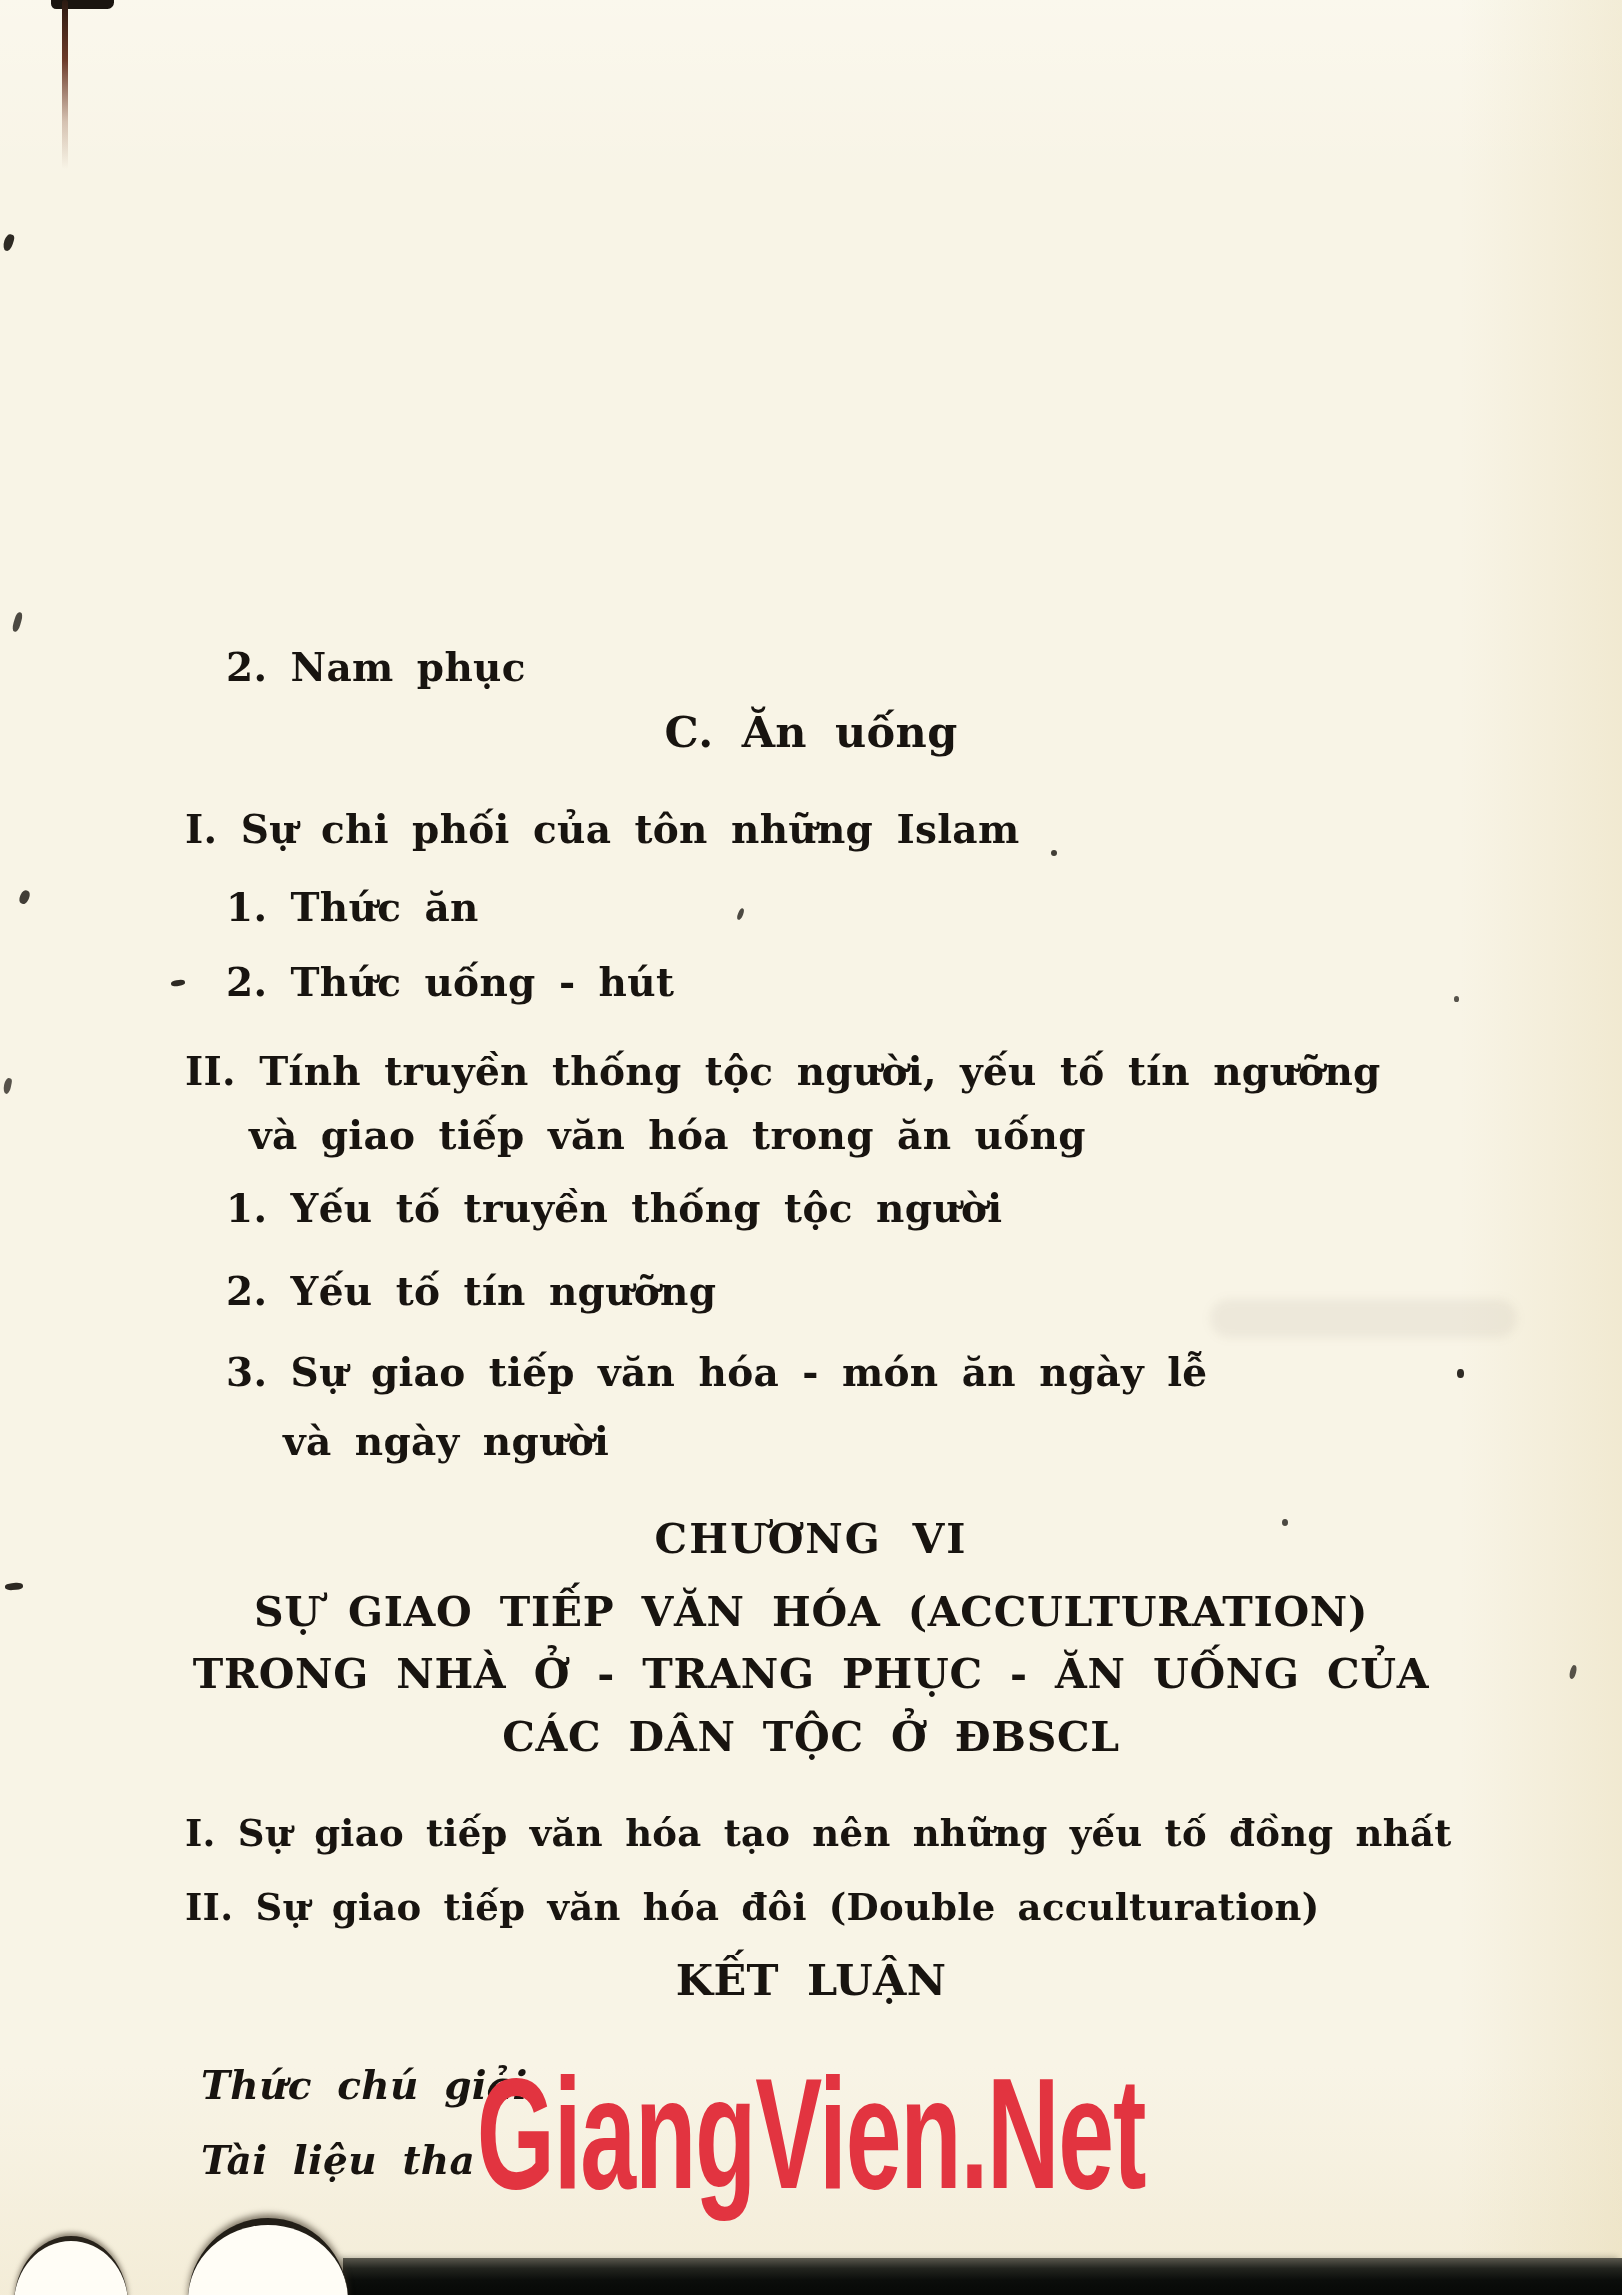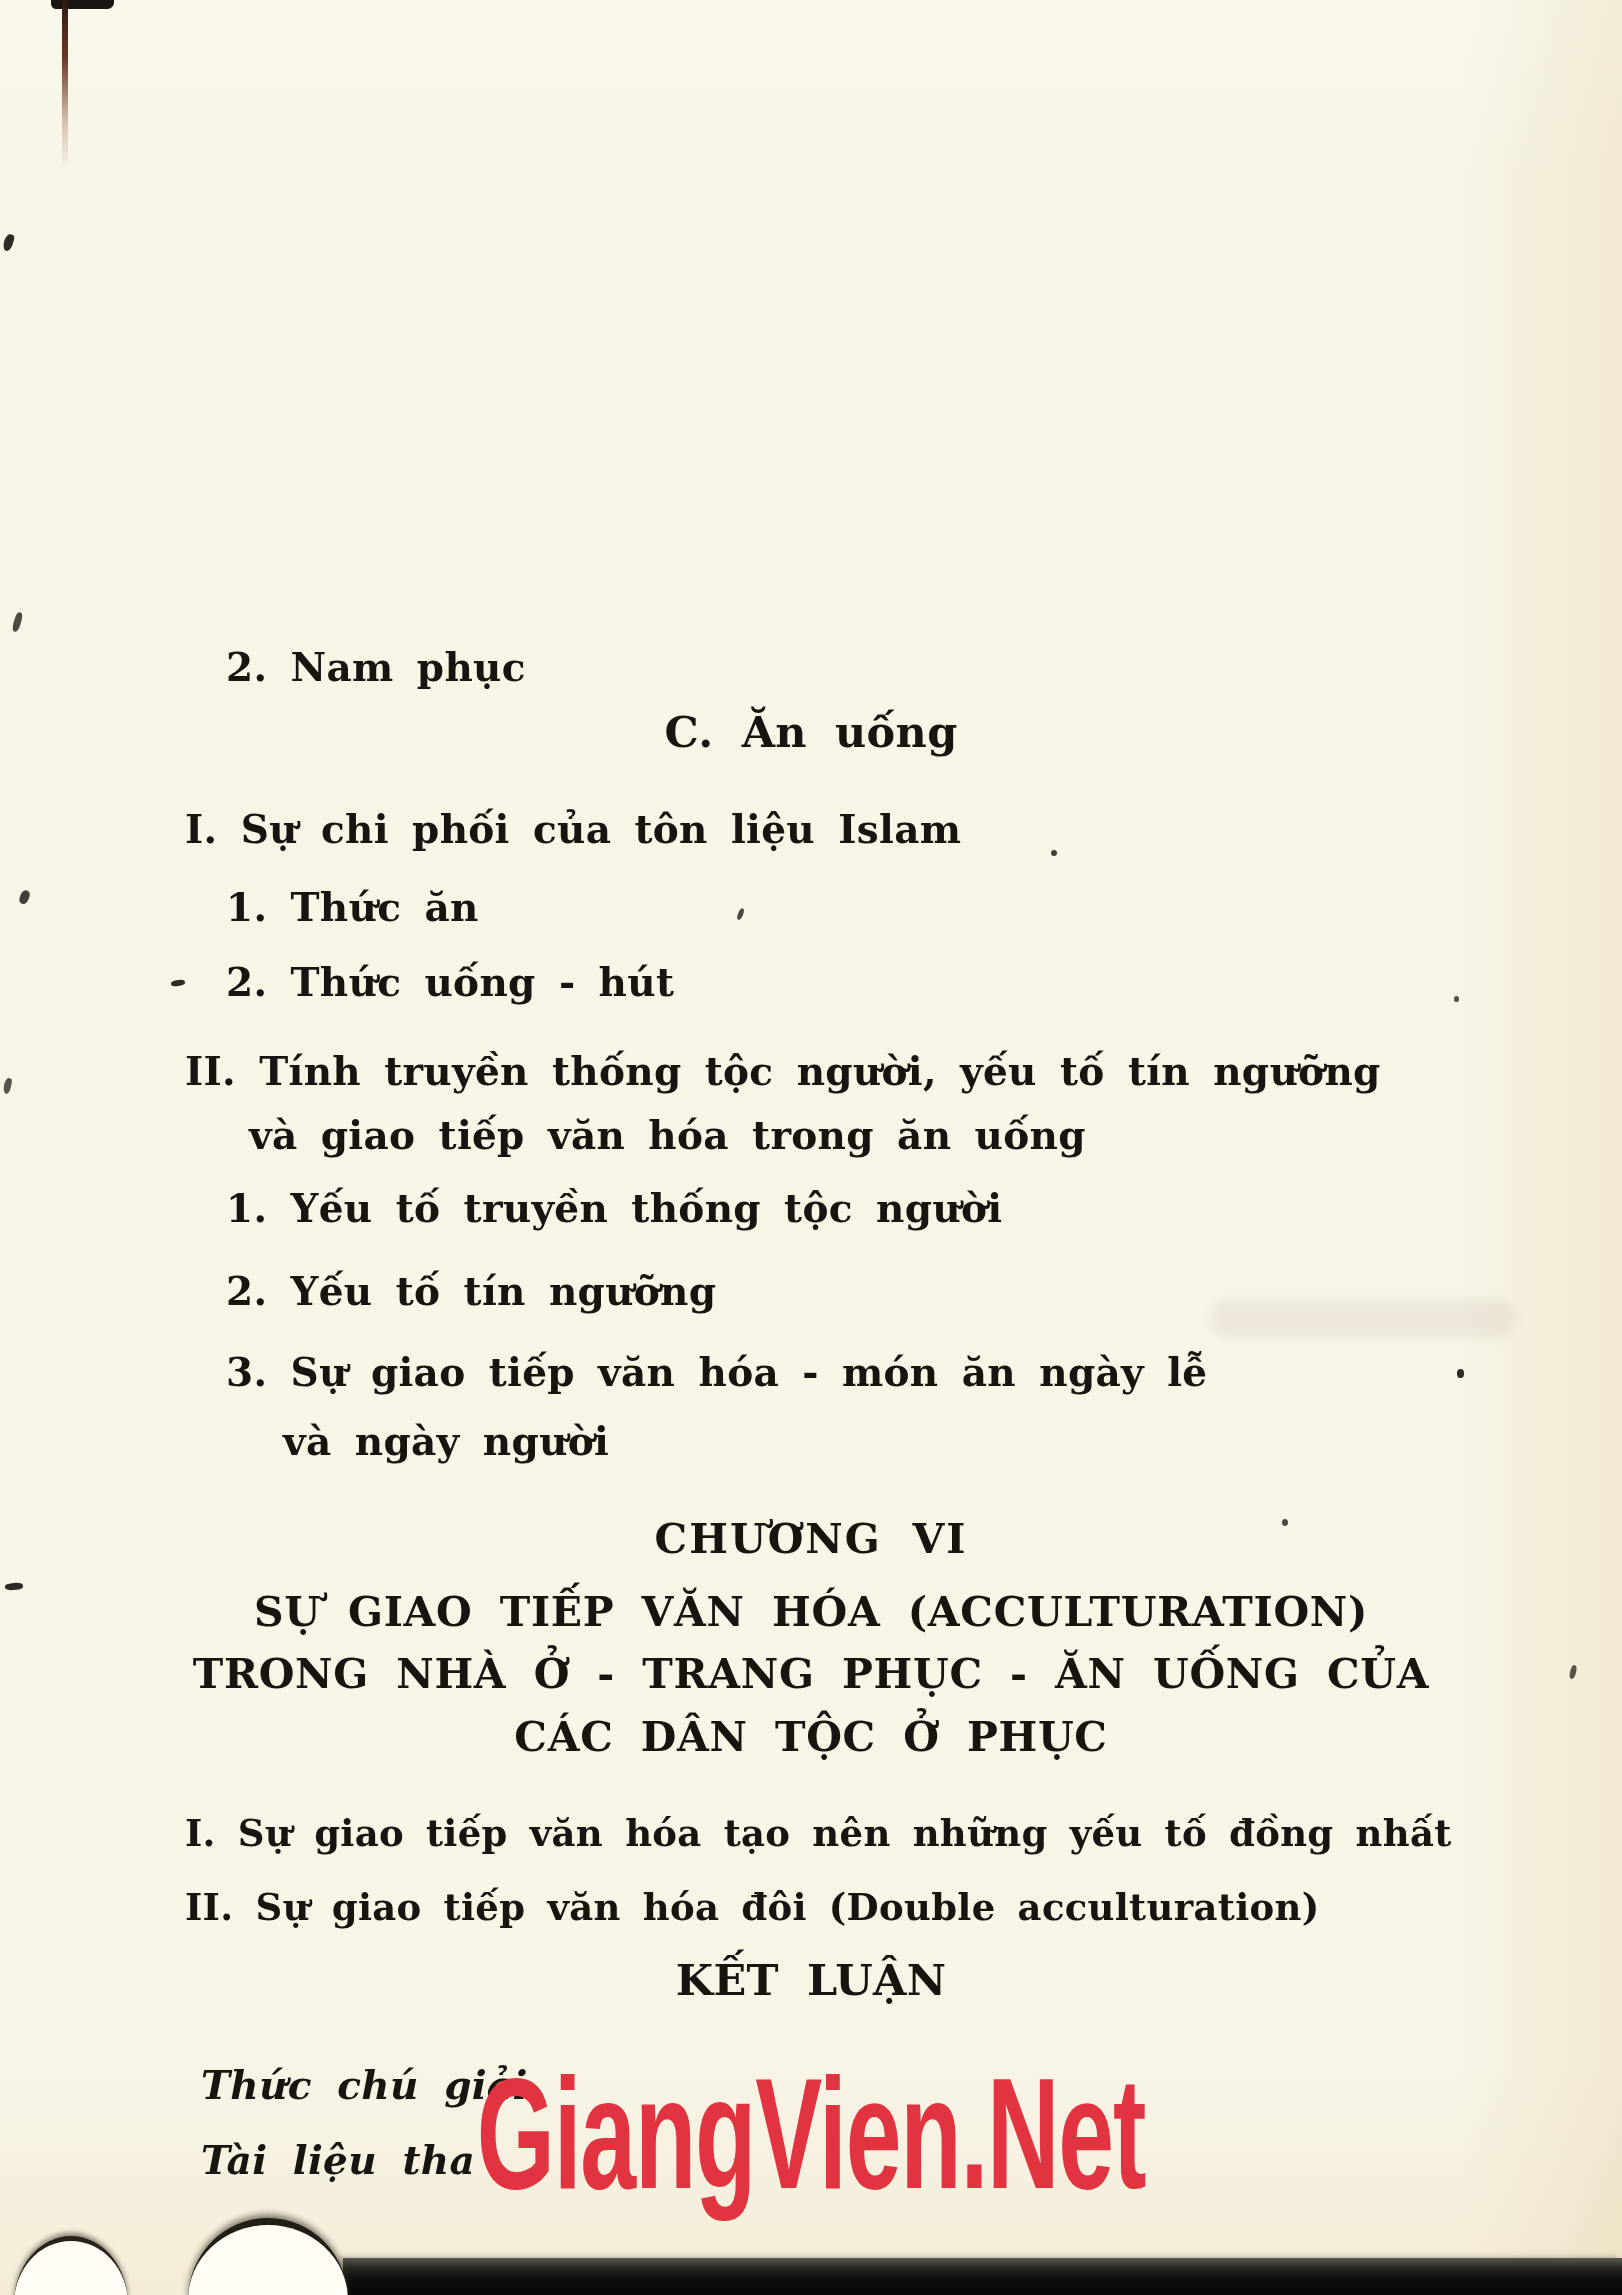--- a/index.html
+++ b/index.html
@@ -98,21 +98,21 @@
 <div class="row r0 ind-num">
   <span>2. Nam phục</span>
   
 </div>
 
 <div class="row rC center sec-heading">
   <span>C. Ăn uống</span>
 </div>
 
 <div class="row r1 ind-roman">
-  <span>I. Sự chi phối của tôn liệu Islam</span>
+  <span>I. Sự chi phối của tôn những Islam</span>
   
 </div>
 
 <div class="row r2 ind-num">
   <span>1. Thức ăn</span>
   
 </div>
 
 <div class="row r3 ind-num">
   <span>2. Thức uống - hút</span>
@@ -151,21 +151,21 @@
   <span>CHƯƠNG VI</span>
 </div>
 
 <div class="row rT1 center title-line">
   <span>SỰ GIAO TIẾP VĂN HÓA (ACCULTURATION)</span>
 </div>
 <div class="row rT2 center title-line">
   <span>TRONG NHÀ Ở - TRANG PHỤC - ĂN UỐNG CỦA</span>
 </div>
 <div class="row rT3 center title-line">
-  <span>CÁC DÂN TỘC Ở PHỤC</span>
+  <span>CÁC DÂN TỘC Ở ĐBSCL</span>
 </div>
 
 <div class="row r10 ind-roman small">
   <span>I. Sự giao tiếp văn hóa tạo nên những yếu tố đồng nhất</span>
   
 </div>
 
 <div class="row r11 ind-roman small">
   <span>II. Sự giao tiếp văn hóa đôi (Double acculturation)</span>
   

